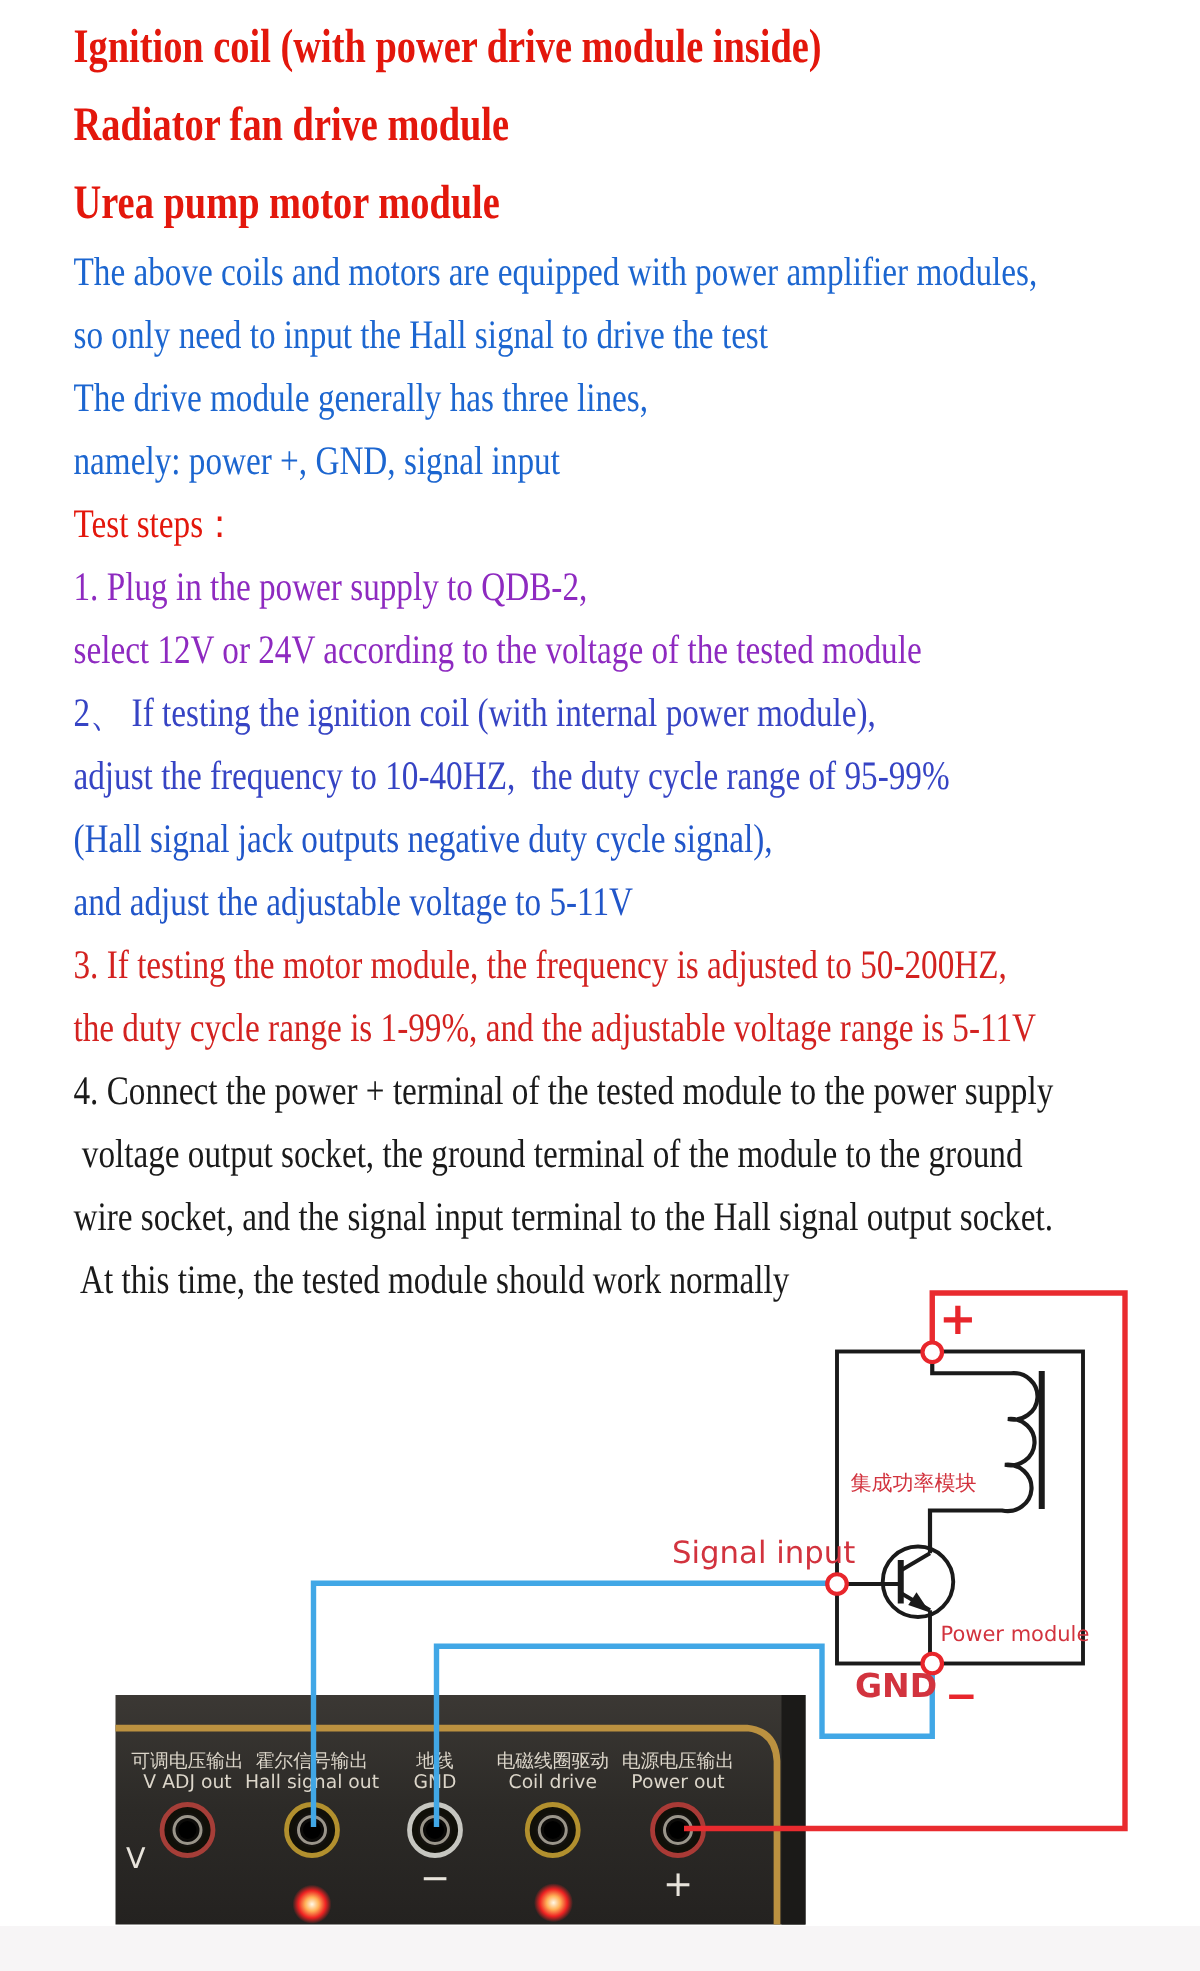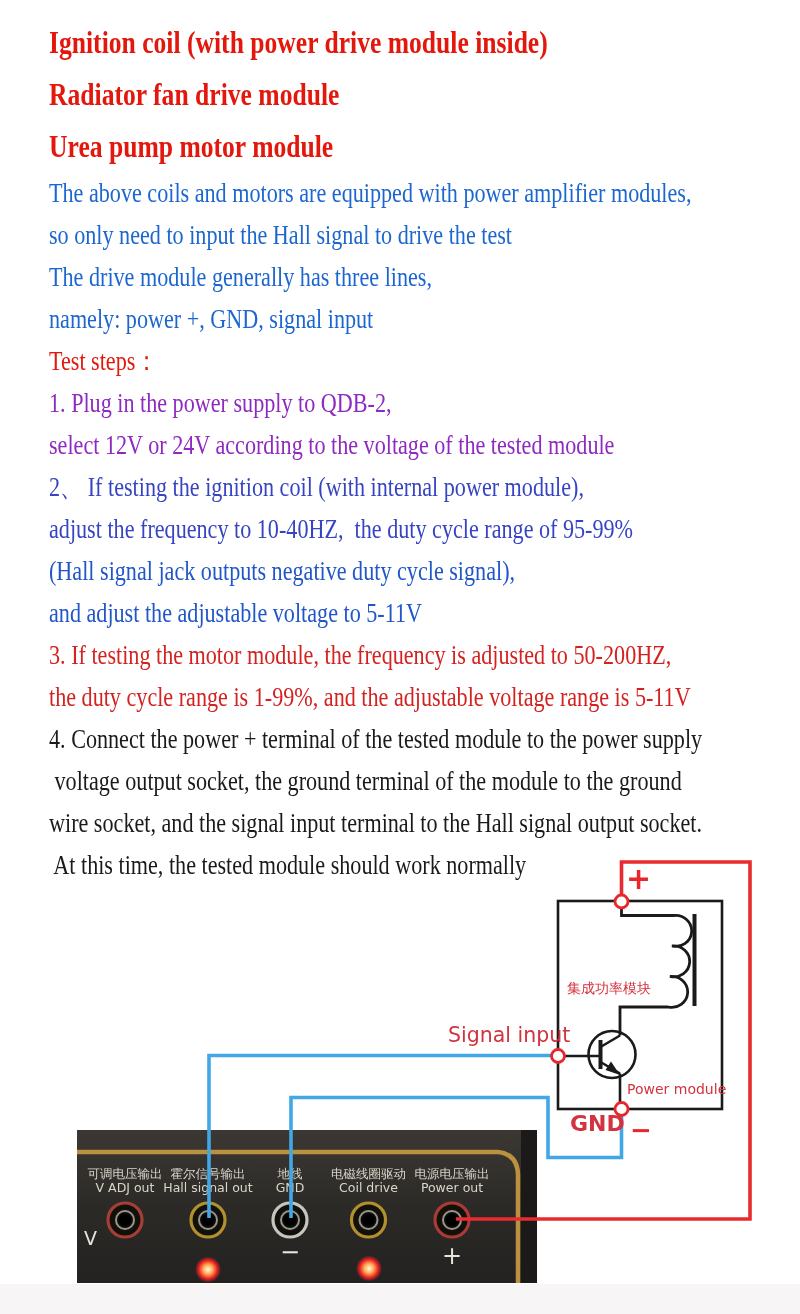--- a/index.html
+++ b/index.html
@@ -1,18 +1,18 @@
 <!DOCTYPE html>
 <html><head>
 <meta charset="utf-8">
 <style>
   html,body{margin:0;padding:0;background:#ffffff;}
   .page{position:relative;width:800px;height:1314px;background:#ffffff;overflow:hidden;
         font-family:"Liberation Serif","DejaVu Serif",serif;}
-  .doc{position:absolute;left:49px;top:16px;width:751px;}
+  .doc{position:absolute;left:49px;top:4px;width:751px;}
   .line{display:block;white-space:pre;transform-origin:0 50%;}
   .line.title{font-size:32px;font-weight:bold;height:52px;line-height:52px;transform:scaleX(0.80);}
   .line.body{font-size:27px;font-weight:normal;height:42px;line-height:42px;transform:scaleX(0.82);}
   svg text{font-family:"DejaVu Sans","Liberation Sans",sans-serif;}
   .figwrap{position:absolute;left:0;top:850px;width:800px;height:464px;}
 </style>
 </head>
 <body>
 
 <div class="page">

